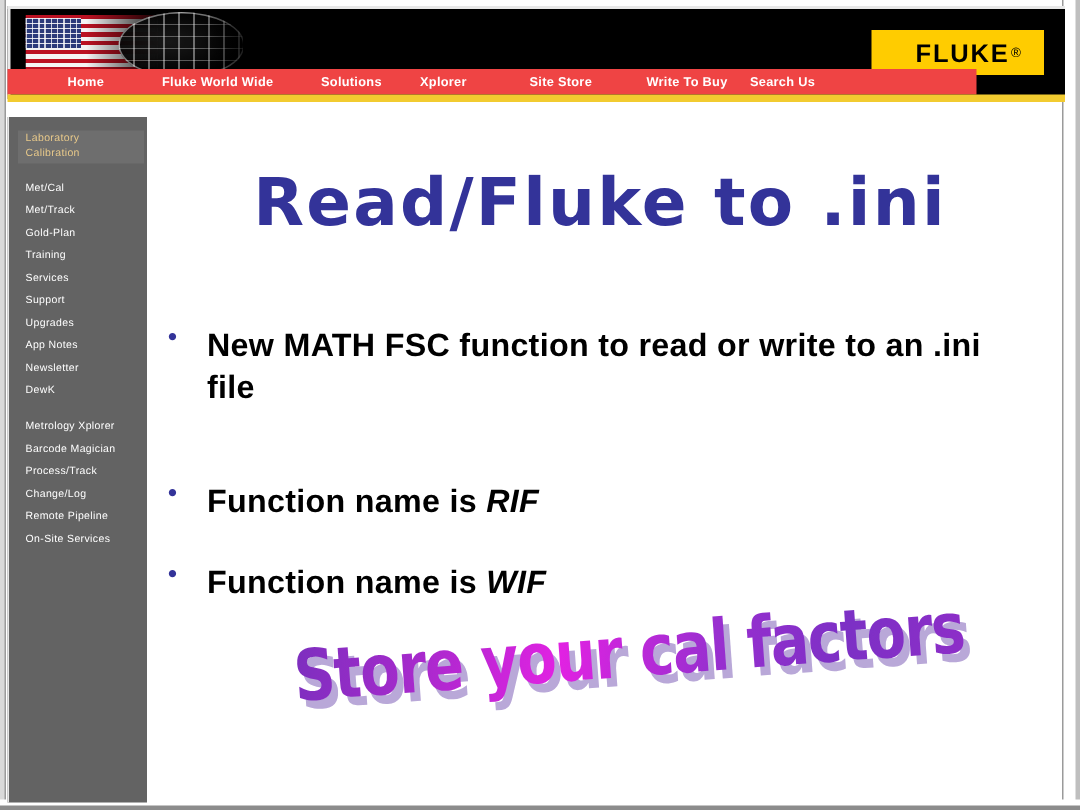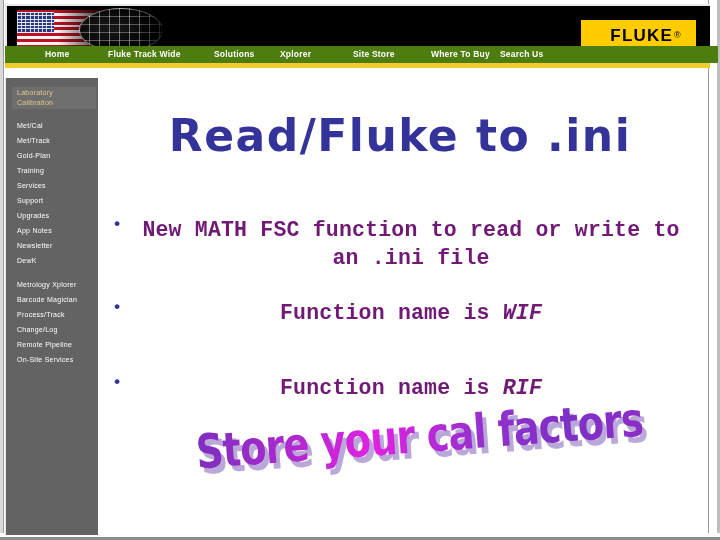--- a/index.html
+++ b/index.html
@@ -88,22 +88,22 @@
     color: #000;
     line-height: 1;
   }
   .fluke-logo .reg {
     font-size: 9px; color:#000; margin-left:1px; vertical-align: super;
   }
 
   .navbar {
     position: absolute;
     left: 5px; top: 46px;
-    width: 713px; height: 17px;
-    background: #4d7c0f;
+    width: 646px; height: 17px;
+    background: #ef4444;
   }
   .nav-item {
     position: absolute;
     top: 3px;
     color: #ffffff;
     font-size: 8.5px;
     font-weight: bold;
     letter-spacing: .2px;
     white-space: nowrap;
     font-family: "Liberation Sans", sans-serif;
@@ -150,28 +150,27 @@
     font-size: 44px;
     font-weight: bold;
     letter-spacing: 1.5px;
     font-family: "DejaVu Sans", sans-serif;
     line-height: 1.1;
   }
 
   .bullets { position: absolute; left: 104px; top: 216px; width: 580px; }
   .bullet {
     position: relative;
-    color: #701a75;
-    font-family: Liberation Mono, monospace;
+    color: #000000;
+    font-family: Liberation Sans, sans-serif;
     font-size: 21.5px;
     font-weight: bold;
     line-height: 1.32;
     padding-left: 34px;
     letter-spacing: .2px;
-    text-align: center;
   }
   .bullet::before {
     content: "\2022";
     position: absolute;
     left: 8px; top: -2px;
     font-size: 17px;
     color: #333399;
   }
   .bullet .em { font-style: italic; }
   #bullet-1 { margin-top: 0px; }
@@ -234,25 +233,25 @@
     </div>
 
     <div class="fluke-logo">
       <span class="wordmark">FLUKE</span>
         <span class="reg">®</span>
     </div>
   </div>
 
   <div class="navbar">
     <a class="nav-item" style="left:40px">Home</a>
-    <a class="nav-item" style="left:103px">Fluke Track Wide</a>
+    <a class="nav-item" style="left:103px">Fluke World Wide</a>
     <a class="nav-item" style="left:209px">Solutions</a>
     <a class="nav-item" style="left:275px">Xplorer</a>
     <a class="nav-item" style="left:348px">Site Store</a>
-    <a class="nav-item" style="left:426px">Where To Buy</a>
+    <a class="nav-item" style="left:426px">Write To Buy</a>
     <a class="nav-item" style="left:495px">Search Us</a>
   </div>
 
   <div class="yellow-rule"></div>
 
   <div class="sidebar">
     <div class="sidebar-highlight"></div>
     <span class="side-label accent" style="top:11px">Laboratory</span>
     <span class="side-label accent" style="top:21px">Calibration</span>
 
@@ -272,22 +271,22 @@
     <span class="side-label" style="top:233px">Process/Track</span>
     <span class="side-label" style="top:248px">Change/Log</span>
     <span class="side-label" style="top:263px">Remote Pipeline</span>
     <span class="side-label" style="top:278px">On-Site Services</span>
   </div>
 
   <div class="slide-title">Read/Fluke to .ini</div>
 
   <div class="bullets">
     <div class="bullet" id="bullet-1"><span>New MATH FSC function to read or write to an .ini file</span></div>
+    <div class="bullet" id="bullet-2"><span>Function name is </span><span class="em">RIF</span></div>
     <div class="bullet" id="bullet-3"><span>Function name is </span><span class="em">WIF</span></div>
-    <div class="bullet" id="bullet-2"><span>Function name is </span><span class="em">RIF</span></div>
   </div>
 
   <div class="wordart-wrap">
     <div class="wordart">
       <span class="shadow">Store your cal factors</span>
       <span class="fill">Store your cal factors</span>
     </div>
   </div>
 
 </div>

